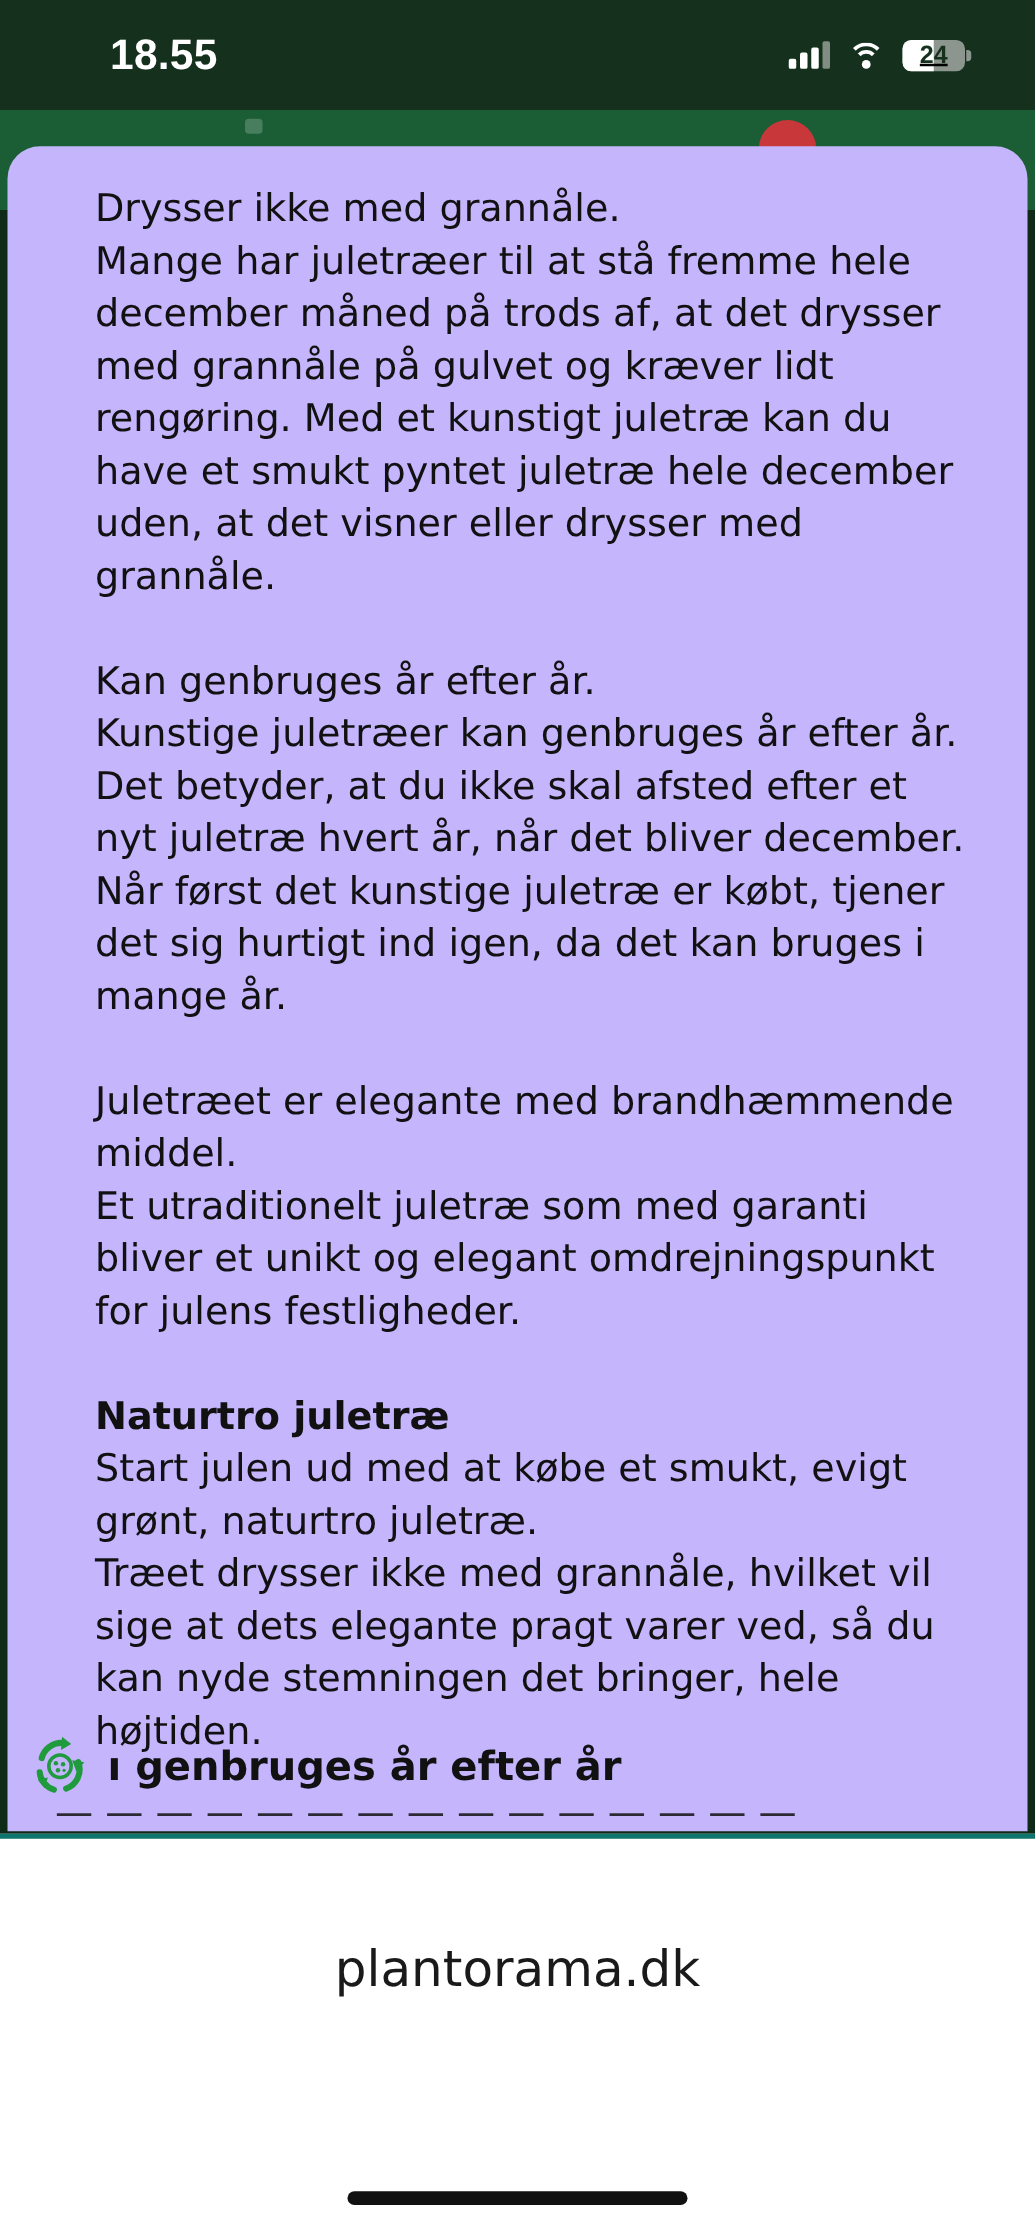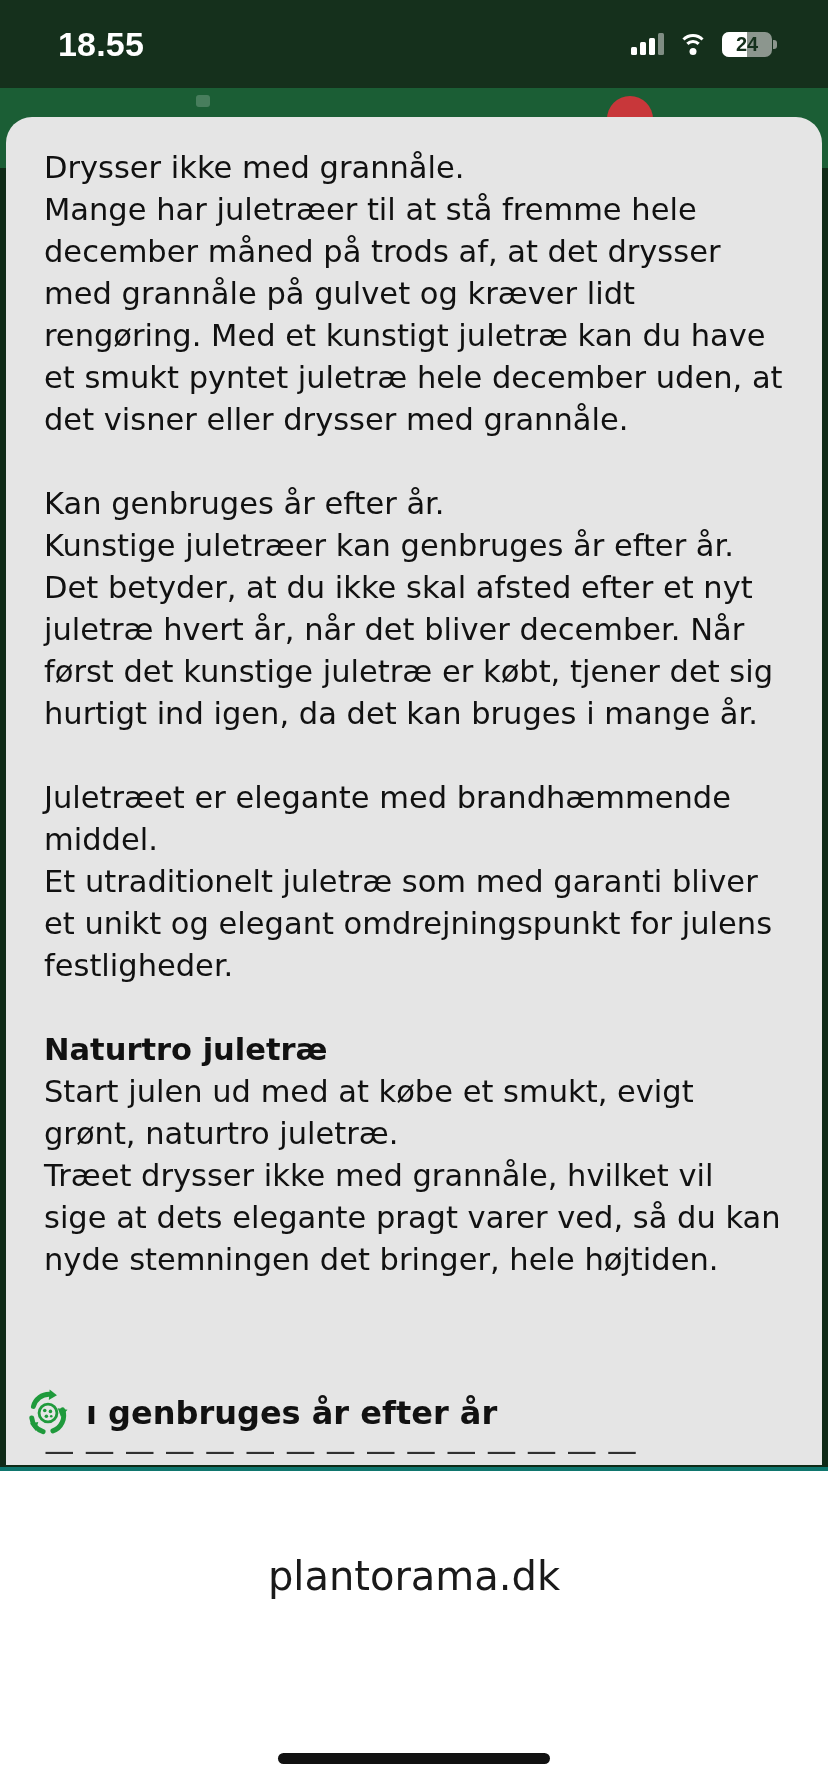--- a/index.html
+++ b/index.html
@@ -8,21 +8,21 @@
     overflow:hidden;
     font-family:"DejaVu Sans", sans-serif;
   }
   body { background:#0f2a17; position:relative; }
 
   
   .status-bar{
     position:absolute; top:0; left:0; width:828px; height:88px;
     background:#15301c;
     display:flex; align-items:center; justify-content:space-between;
-    padding:0 56px 0 58px;
+    padding:0 56px 0 88px;
     z-index:40;
   }
   .status-time{
     color:#ffffff; font-size:34px; font-weight:600;
     letter-spacing:0.2px;
     font-family:"Liberation Sans", sans-serif;
   }
   .status-right{ display:flex; align-items:center; gap:14px; }
 
   .signal-bars{ display:flex; align-items:flex-end; gap:3px; height:22px; }
@@ -41,21 +41,21 @@
   }
   .wifi-icon .a{ width:30px; height:30px; top:1px; }
   .wifi-icon .b{ width:19px; height:19px; top:7px; }
   .wifi-icon .c{
     width:7px; height:7px; top:15px; border-radius:50%;
     background:#ffffff; border:none;
   }
 
   .battery{
     position:relative; width:50px; height:25px;
-    border-radius:7px; background:#8c968e; display:flex; align-items:center;
+    border-radius:7px; background:#8c968e; display:flex; align-items:center;text-decoration:underline;
   }
   .battery .fill{
     position:absolute; left:0; top:0; bottom:0; width:50%;
     background:#ffffff; border-radius:7px 0 0 7px;
   }
   .battery .nub{
     position:absolute; right:-5px; top:8px; width:4px; height:9px;
     background:#8c968e; border-radius:0 3px 3px 0;
   }
   .battery .lvl{
@@ -82,23 +82,23 @@
   .ghost-mark2{
     position:absolute; top:140px; left:152px;
     width:10px; height:14px; border-radius:2px;
     background:rgba(255,255,255,0.30); z-index:11;
   }
 
   
   .sheet{
     position:absolute; top:117px; left:6px;
     width:816px; height:1348px;
-    background:#e5e5e5;
+    background:#c4b5fd;
     border-radius:26px 26px 0 0;
-    z-index:20; overflow:hidden;
+    z-index:20; overflow:hidden;padding-left:32px;
   }
 
   .article{
     padding:30px 38px 0 38px;
     color:#111111;
     font-size:30.5px;
     line-height:42px;
     font-family:"DejaVu Sans", sans-serif;
   }
   .article p{ margin:0; }

